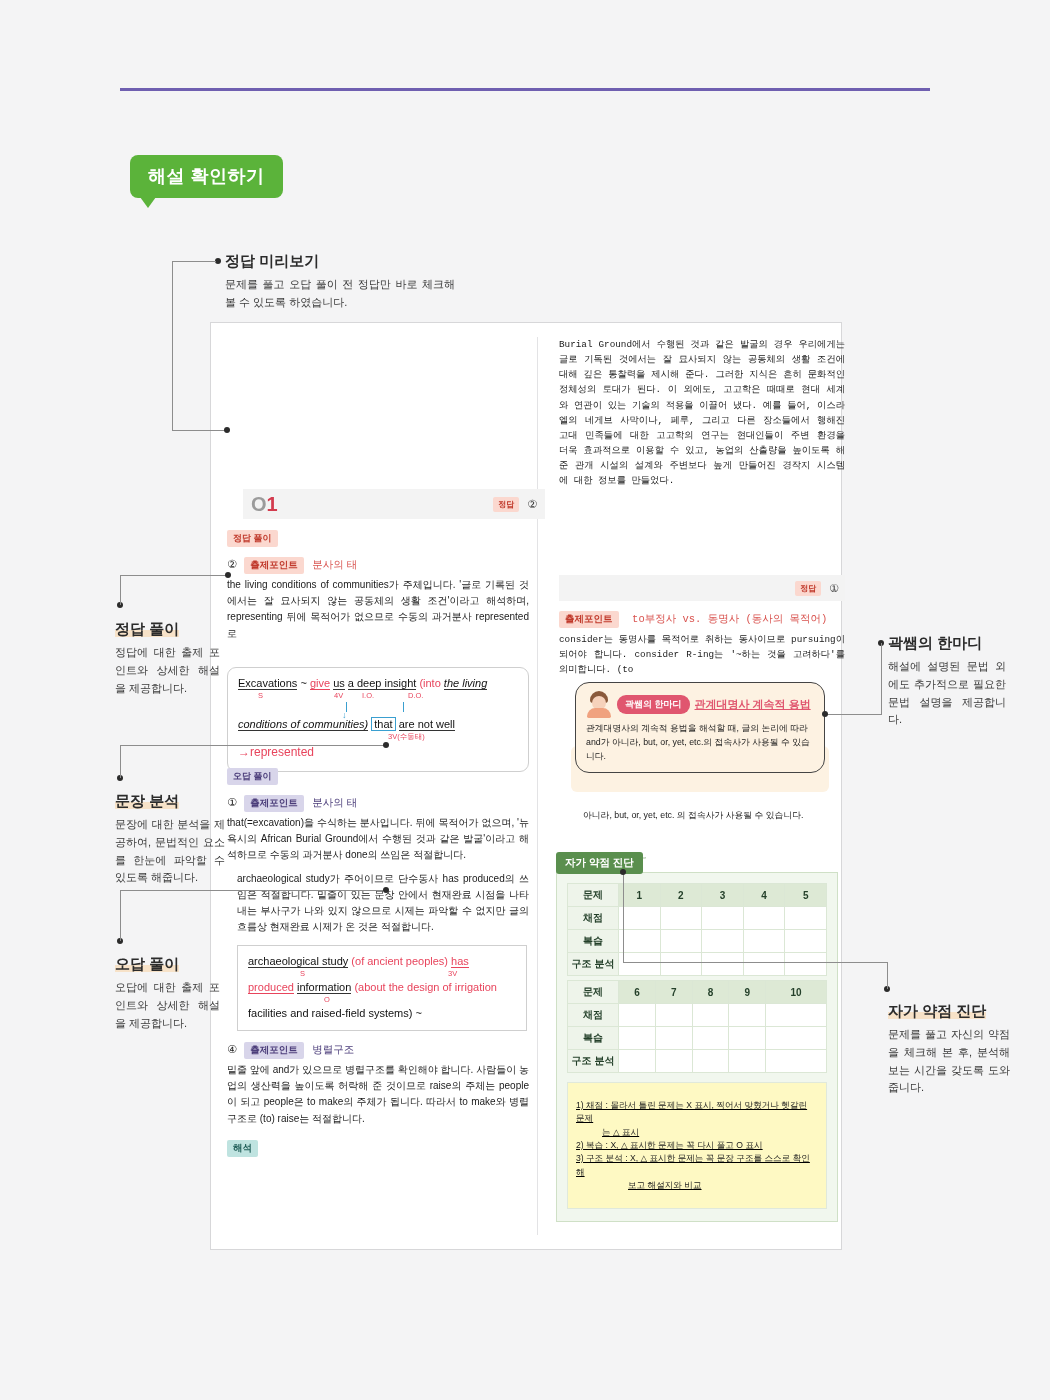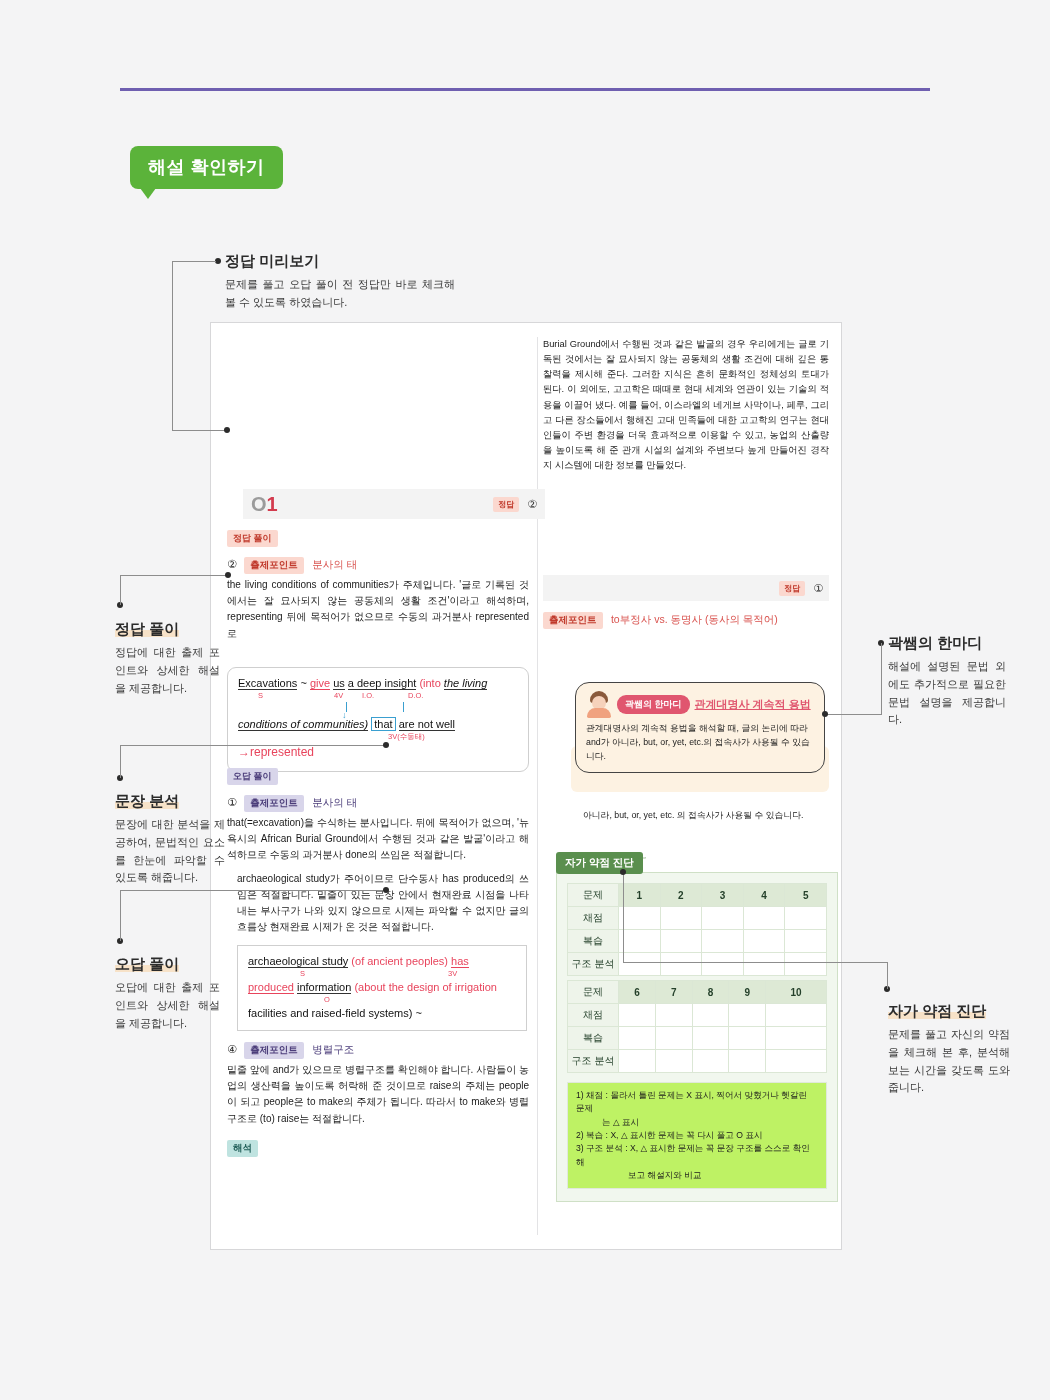--- a/index.html
+++ b/index.html
@@ -6,32 +6,32 @@
   body{
     width:1050px;height:1400px;
     background:#f4f4f5;
     font-family:"Liberation Sans","DejaVu Sans",sans-serif;
     position:relative;overflow:hidden;
     -webkit-font-smoothing:antialiased;
   }
   .top-rule{position:absolute;left:120px;top:88px;width:810px;height:3px;background:#6f5fb0;}
 
   
-  .badge-wrap{position:absolute;left:118px;top:146px;padding-left:12px;}
+  .badge-wrap{position:absolute;left:118px;top:155px;padding-left:12px;}
   .badge{background:#5bb33a;color:#fff;font-size:18px;font-weight:bold;
          padding:9px 18px 10px;border-radius:8px;letter-spacing:.5px;display:inline-block;}
   .badge-tail{width:0;height:0;border-left:8px solid transparent;border-right:8px solid transparent;
               border-top:11px solid #5bb33a;position:absolute;left:22px;bottom:-10px;}
 
   
   .sheet{position:absolute;left:210px;top:322px;width:630px;height:926px;background:#fff;
          border:1px solid #d7d7d9;}
 
   .col-left{position:absolute;left:16px;top:14px;width:302px;}
-  .col-right{position:absolute;left:332px;top:14px;width:286px;}
+  .col-right{position:absolute;left:348px;top:14px;width:286px;font-family:Liberation Mono, monospace;}
   .col-div{position:absolute;left:326px;top:14px;bottom:14px;width:1px;background:#e3e3e5;}
 
   
   .part-head{position:absolute;left:237px;top:338px;width:290px;height:48px;background:#e8606d;border-radius:2px;}
   .part-tab{position:absolute;left:32px;top:-9px;width:70px;height:18px;background:#e8606d;
             border-radius:5px 5px 0 0;}
   .part-word{position:absolute;left:39px;top:-2px;color:#fff;font-size:7px;font-weight:bold;letter-spacing:2px;}
   .part-num{position:absolute;left:52px;top:8px;color:#fff;font-size:29px;font-weight:bold;line-height:1;}
   .part-title{position:absolute;left:92px;top:13px;color:#fff;font-size:19px;font-weight:bold;}
 
@@ -104,22 +104,22 @@
 
   
   .diag{position:absolute;left:556px;top:872px;width:282px;background:#f1f7ee;
         border:1px solid #cfe0c6;padding:10px 10px 12px;box-sizing:border-box;}
   .diag-badge{position:absolute;left:556px;top:852px;background:#5a8f4e;color:#fff;
               font-size:10.5px;font-weight:bold;padding:4px 9px;border-radius:3px;z-index:4;}
   .hand{position:absolute;left:632px;top:850px;z-index:4;font-size:17px;color:#5a8f4e;}
   table.dg{border-collapse:collapse;width:100%;background:#fff;}
   table.dg td{border:1px solid #dbe7d5;height:20px;font-size:10px;text-align:center;color:#24402a;}
   table.dg td.hl{background:#dde9d5;font-weight:bold;}
-  table.dg td.rh{background:#eef4ea;font-weight:normal;width:48px;font-size:10px;margin-left:20px;}
-  .diag-notes{margin-top:9px;background:#bef264;border:1px solid #e0e9db;padding:6px 8px;}
+  table.dg td.rh{background:#eef4ea;font-weight:bold;width:48px;font-size:10px;margin-left:20px;}
+  .diag-notes{margin-top:9px;background:#fef9c3;border:1px solid #e0e9db;padding:16px 8px;text-decoration:underline;}
   .dn{font-size:8.6px;line-height:1.55;color:#1b1b1b;}
   .dn-ind{padding-left:26px;}
 
   
   .call-title{font-size:15px;font-weight:bold;color:#2b2b2b;}
   .call-title .hl{background:linear-gradient(transparent 58%, #f7e2c8 58%);}
   .call-body{font-size:11px;line-height:1.62;color:#3a3a3a;text-align:justify;margin-top:5px;}
   .dot{width:6px;height:6px;border-radius:50%;background:#2b2b2b;position:absolute;}
   .lead{position:absolute;background:#8d8d8d;}
 
@@ -296,20 +296,21 @@
       <span class="q-spacer"></span>
       <span class="tag-ans">정답</span>
       <span class="q-choice">①</span>
     </div>
 
     <div style="position:absolute;left:0;top:272px;width:286px;">
       <div>
         <span class="tag-point-r">출제포인트</span>
         <span class="pt-topic-r">to부정사 vs. 동명사 (동사의 목적어)</span>
       </div>
+      <div class="body-txt-r" style="margin-top:4px;">consider는 동명사를 목적어로 취하는 동사이므로 pursuing이 되어야 합니다. consider R-ing는 '~하는 것을 고려하다'를 의미합니다. (to</div>
     </div>
   </div>
 </div>
 
 <div class="tip-underbox">
   <div class="tip-shadow-txt" style="position:absolute;left:12px;top:24px;margin-top:38px;">아니라, but, or, yet, etc. 의 접속사가 사용될 수 있습니다.</div>
 </div>
 
 <div class="tip-box">
   <div class="tip-head">

